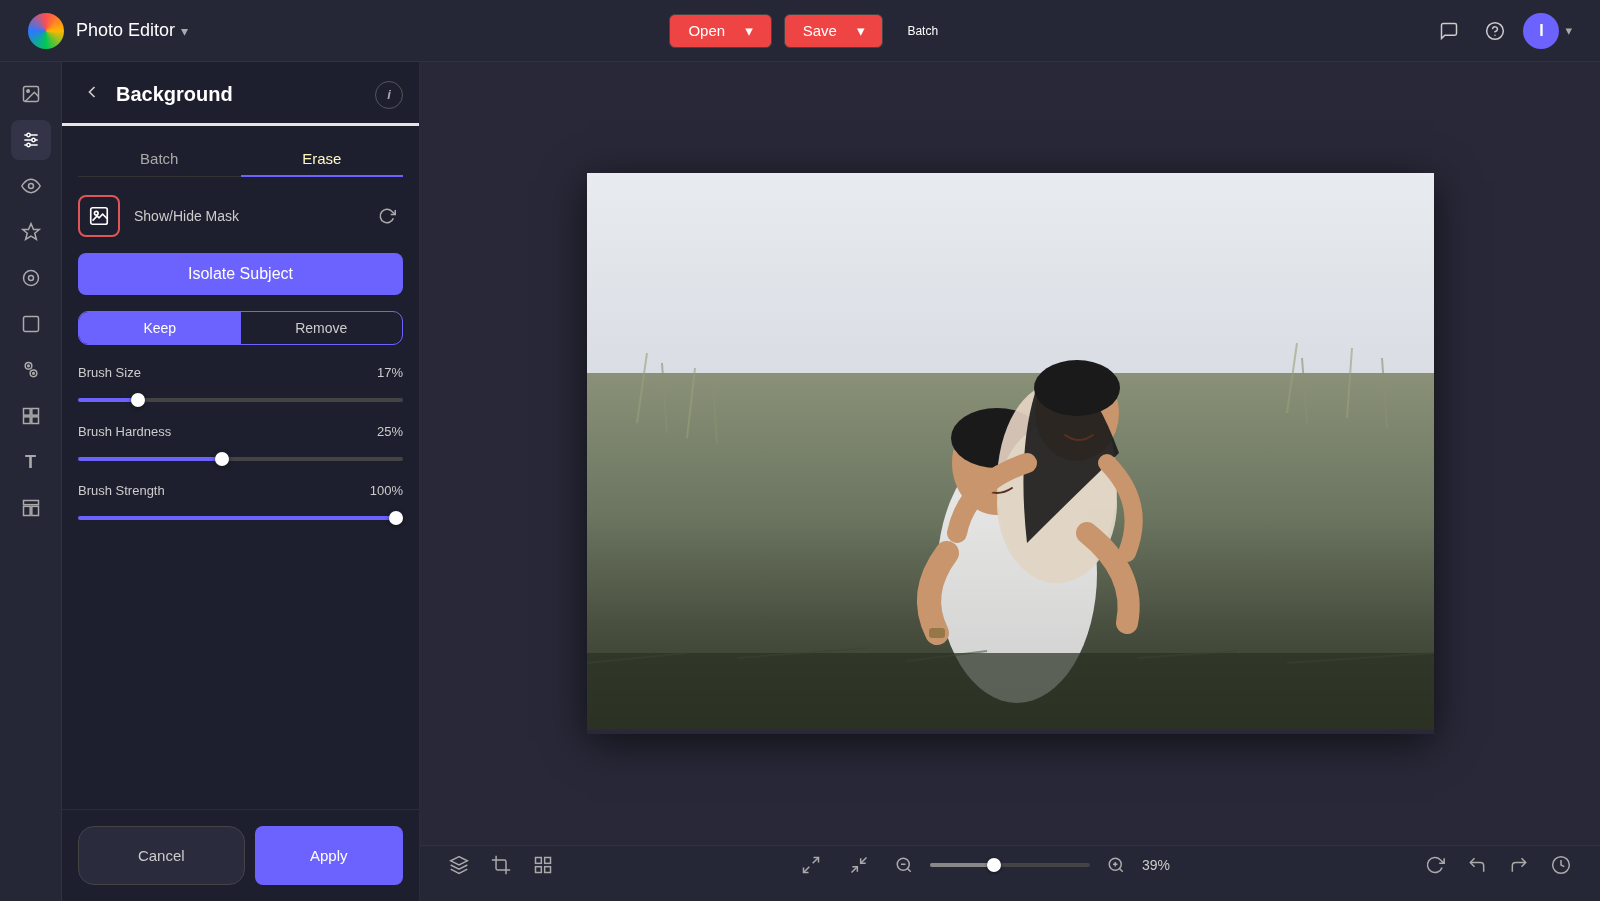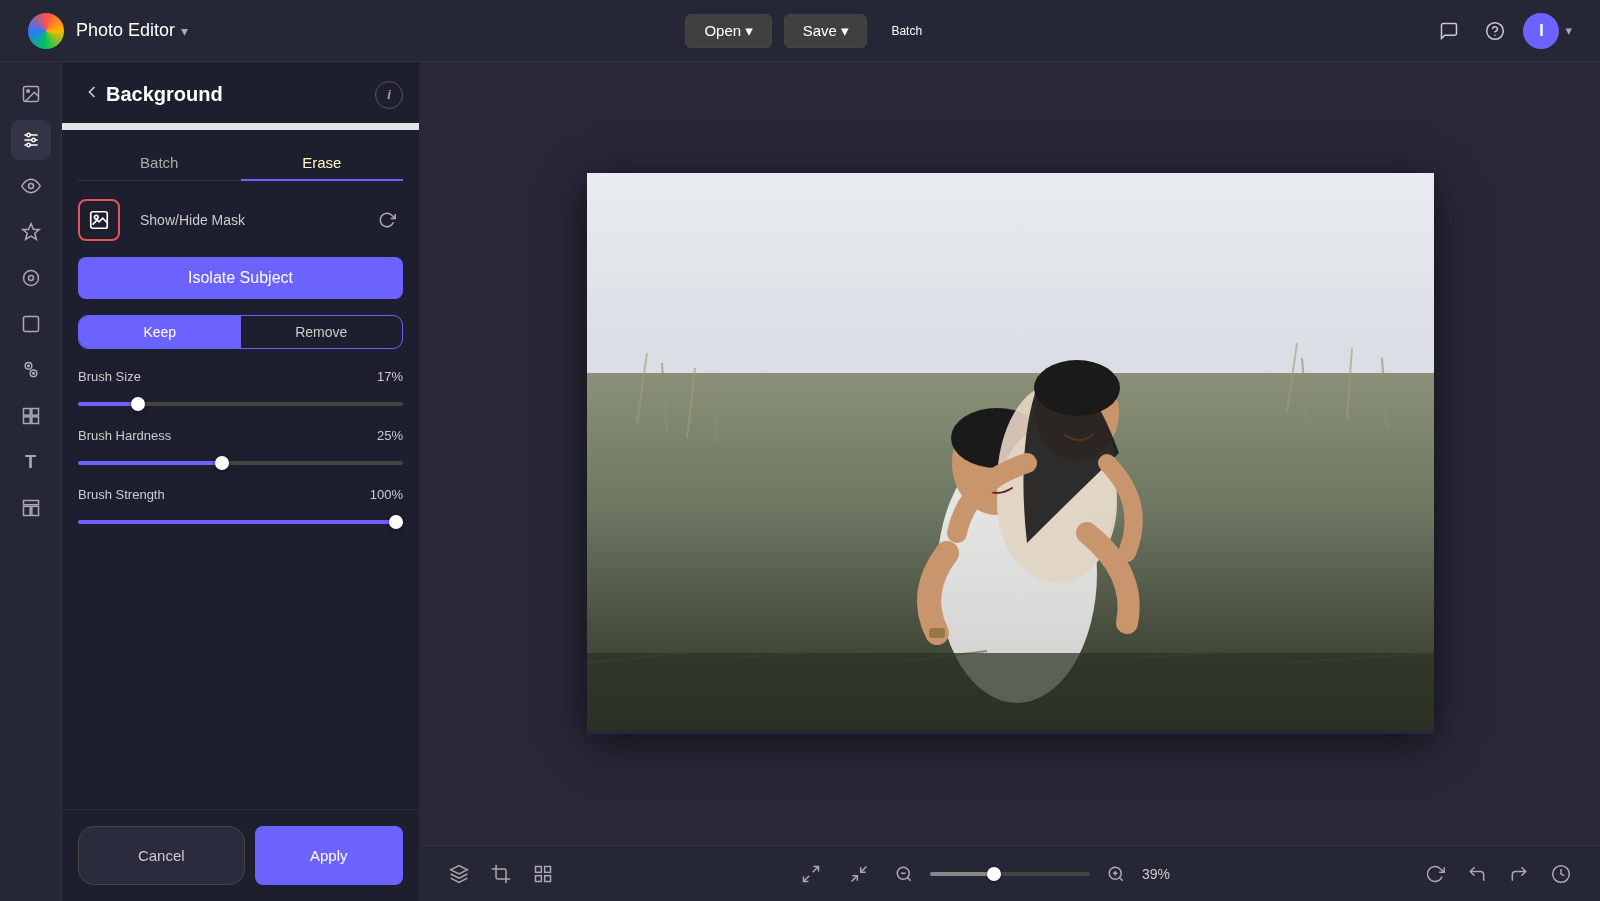--- a/index.html
+++ b/index.html
@@ -26,23 +26,23 @@
       margin-left: 12px;
       background: transparent; border: none; color: #fff;
       font-size: 18px; font-weight: 500; cursor: pointer;
     }
     .topbar-title-btn .chevron { color: #aaa; font-size: 14px; }
     .topbar-center {
       flex: 1;
       display: flex; align-items: center; justify-content: center; gap: 12px;
     }
     .topbar-btn {
-      background: #404040; border: 1px solid #444; color: #fff;
+      background: #ef4444; border: 1px solid #444; color: #fff;
       padding: 7px 18px; border-radius: 6px; font-size: 15px;
-      cursor: pointer; display: flex; align-items: center; gap: 4px;
+      cursor: pointer; display: flex; align-items: center; gap: 20px;
     }
     .topbar-batch {
       background: transparent; border: none; color: #fff;
       font-size: 12px; cursor: pointer; padding: 7px 12px;
     }
     .topbar-right { display: flex; align-items: center; gap: 10px; }
     .topbar-icon-btn {
       background: transparent; border: none; color: #ccc;
       font-size: 20px; cursor: pointer; width: 36px; height: 36px;
       display: flex; align-items: center; justify-content: center;
@@ -88,21 +88,21 @@
       width: 358px;
       background: #1e1f2e;
       border-right: 1px solid #2a2b3d;
       flex-shrink: 0;
       display: flex;
       flex-direction: column;
       overflow: hidden;
     }
     .panel-header {
       display: flex; align-items: center; padding: 16px 16px 12px;
-      gap: 0; border-bottom: 7px solid #e5e5e5;
+      gap: 10px; border-bottom: 3px solid #e5e5e5;
     }
     .panel-back-btn {
       background: transparent; border: none; color: #ccc;
       font-size: 18px; cursor: pointer; padding: 4px;
     }
     .panel-title {
       font-size: 20px; font-weight: 600; color: #fff; flex: 1;
     }
     .panel-info-btn {
       background: transparent; border: none; color: #aaa;
@@ -124,21 +124,21 @@
     }
     .tab-btn {
       flex: 1; background: transparent; border: none;
       color: #aaa; font-size: 15px; padding: 8px 0; cursor: pointer;
       border-bottom: 2px solid transparent; margin-bottom: -1px;
     }
     .tab-btn.active { color: #fef9c3; border-bottom: 2px solid #6c63ff; }
 
     
     .mask-row {
-      display: flex; align-items: center; gap: 20px; margin-bottom: 16px;
+      display: flex; align-items: center; gap: 14px; margin-bottom: 16px;
     }
     .mask-icon-box {
       width: 42px; height: 42px;
       border: 2px solid #e05555;
       border-radius: 8px;
       display: flex; align-items: center; justify-content: center;
       color: #fff; font-size: 18px;
       flex-shrink: 0;
     }
     .mask-label { font-size: 14px; color: #ccc; flex: 1; }
@@ -224,21 +224,21 @@
       position: relative;
       box-shadow: 0 8px 40px rgba(0,0,0,0.6);
     }
 
     
     .bottom-bar {
       height: 56px;
       background: #252636;
       border-top: 1px solid #333;
       display: flex;
-      align-items: center;
+      align-items: flex-start;
       padding: 0 20px;
       flex-shrink: 0;
     }
     .bottom-left { display: flex; gap: 4px; align-items: center; }
     .bottom-icon-btn {
       width: 38px; height: 38px;
       background: transparent; border: none;
       color: #aaa; font-size: 16px; cursor: pointer;
       display: flex; align-items: center; justify-content: center;
       border-radius: 6px;

